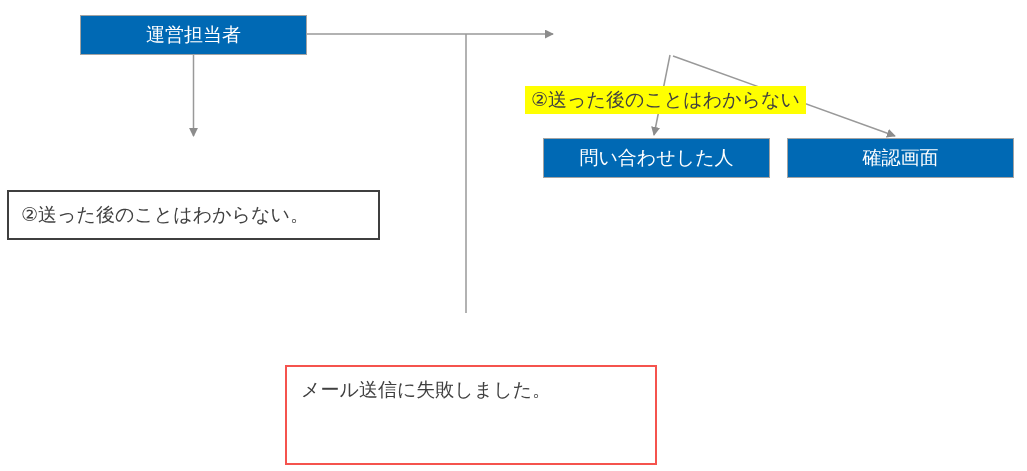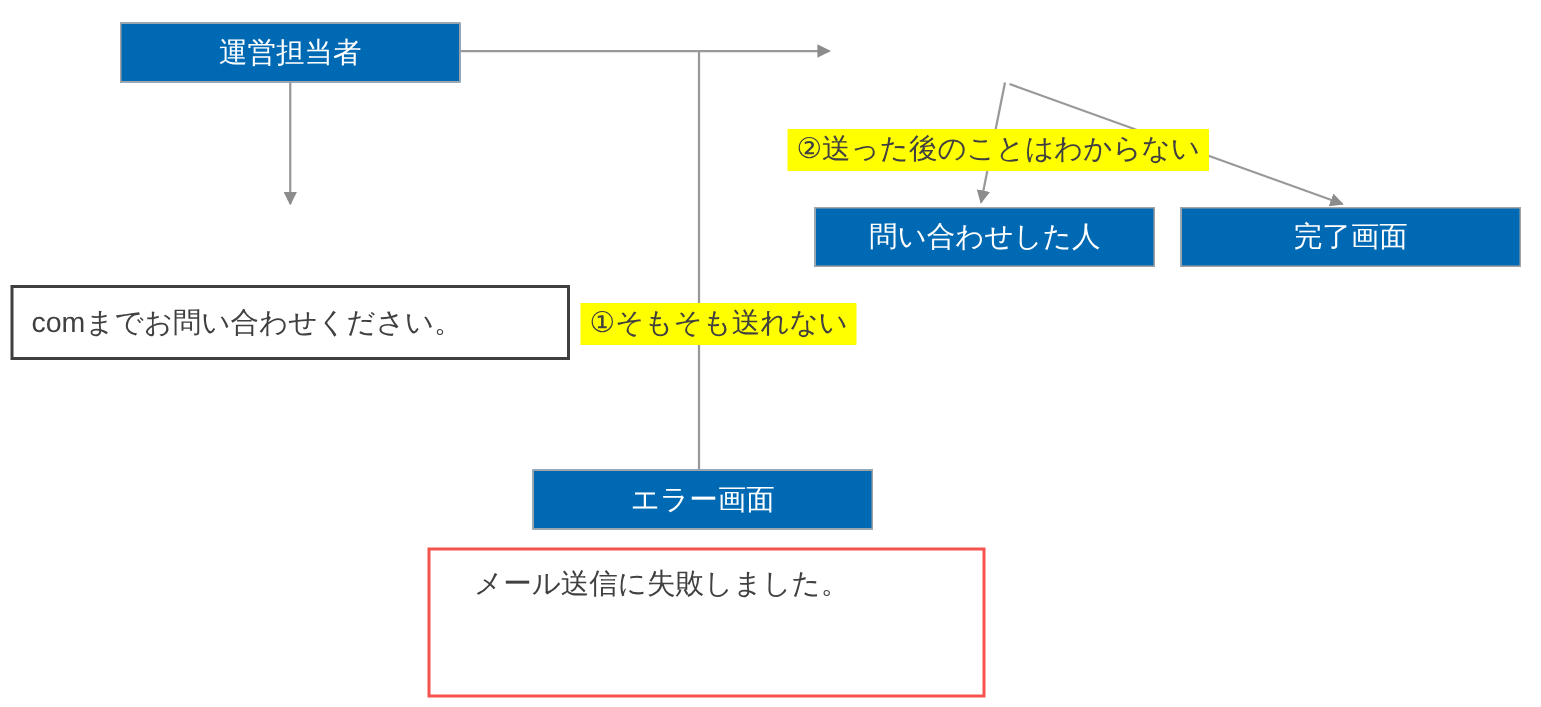--- a/index.html
+++ b/index.html
@@ -58,21 +58,21 @@
     color:var(--text-dark);
     z-index:2;
     white-space:nowrap;
   }
   .note-alert{
     position:absolute;
     left:285px;top:365px;
     width:372px;height:100px;
     background:#FFFFFF;
     border:2px solid var(--alert-border);
-    padding:8px 14px 0 29px;
+    padding:8px 14px 0 14px;
     font-size:19px;
     line-height:30px;
     color:var(--text-dark);
     z-index:2;
   }
   .annotation{
     position:absolute;
     background:var(--highlight);
     color:var(--text-dark);
     font-size:19px;
@@ -106,36 +106,30 @@
     <span>運営担当者</span>
   </div>
 
 
 
   <div class="node" style="left:543px;top:138px">
     <span>問い合わせした人</span>
   </div>
 
   <div class="node" style="left:787px;top:138px">
-    <span>完了画面</span>
+    <span>確認画面</span>
   </div>
 
-  <div class="node" style="left:355px;top:313px">
-    <span>エラー画面</span>
-  </div>
 
   <div class="note-plain">
-    <span>comまでお問い合わせください。</span>
+    <span>②送った後のことはわからない。</span>
   </div>
 
   <div class="annotation annotation-2">
     <span>②送った後のことはわからない</span>
   </div>
 
-  <div class="annotation annotation-1">
-    <span>①そもそも送れない</span>
-  </div>
 
   <div class="note-alert">
     <div>メール送信に失敗しました。</div>
   </div>
 
 </div>
 
 </body></html>

